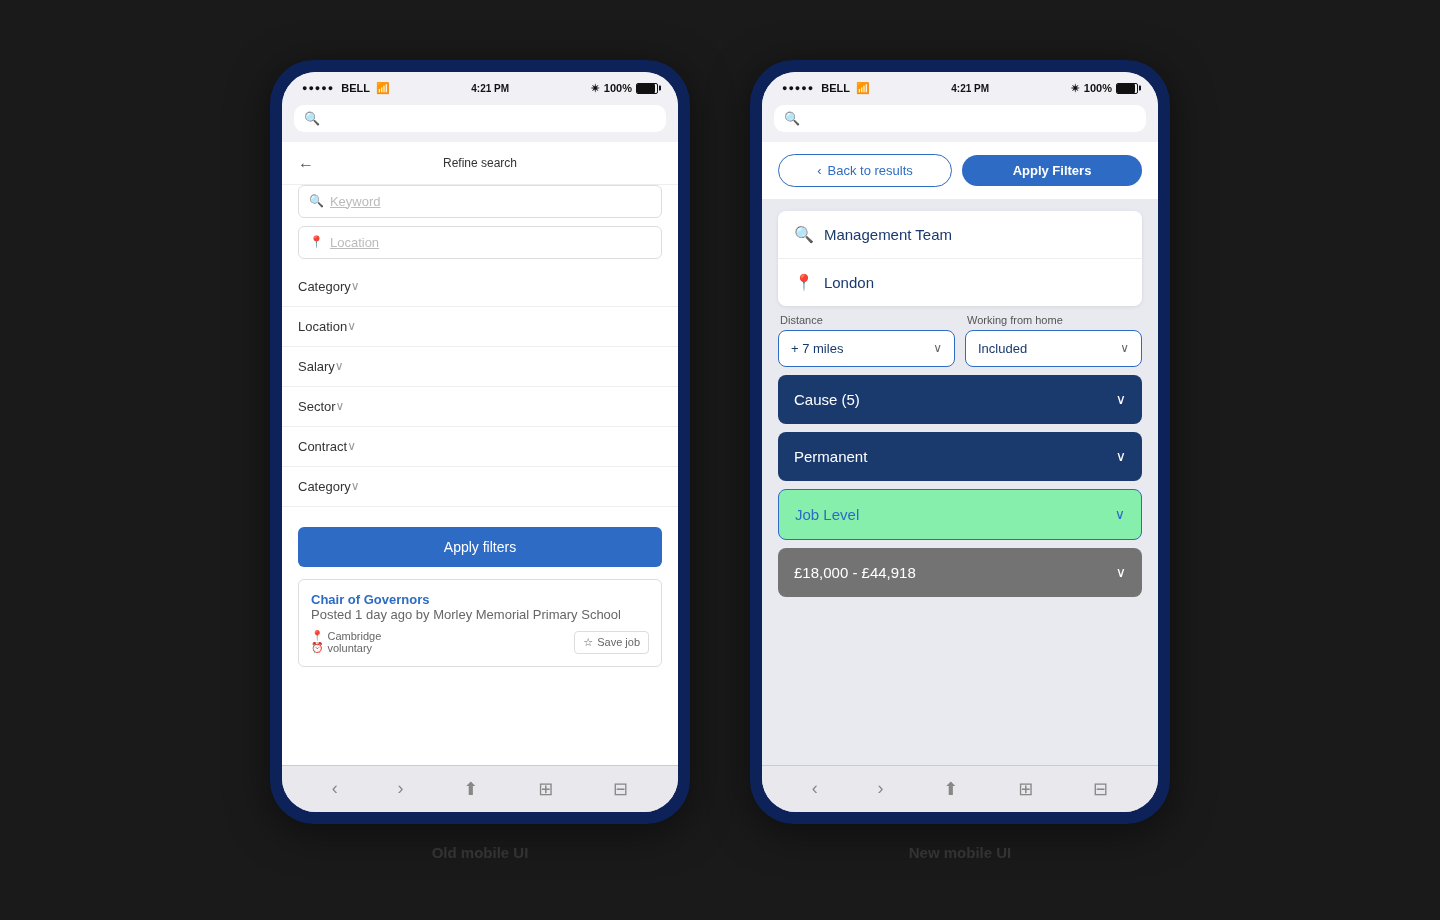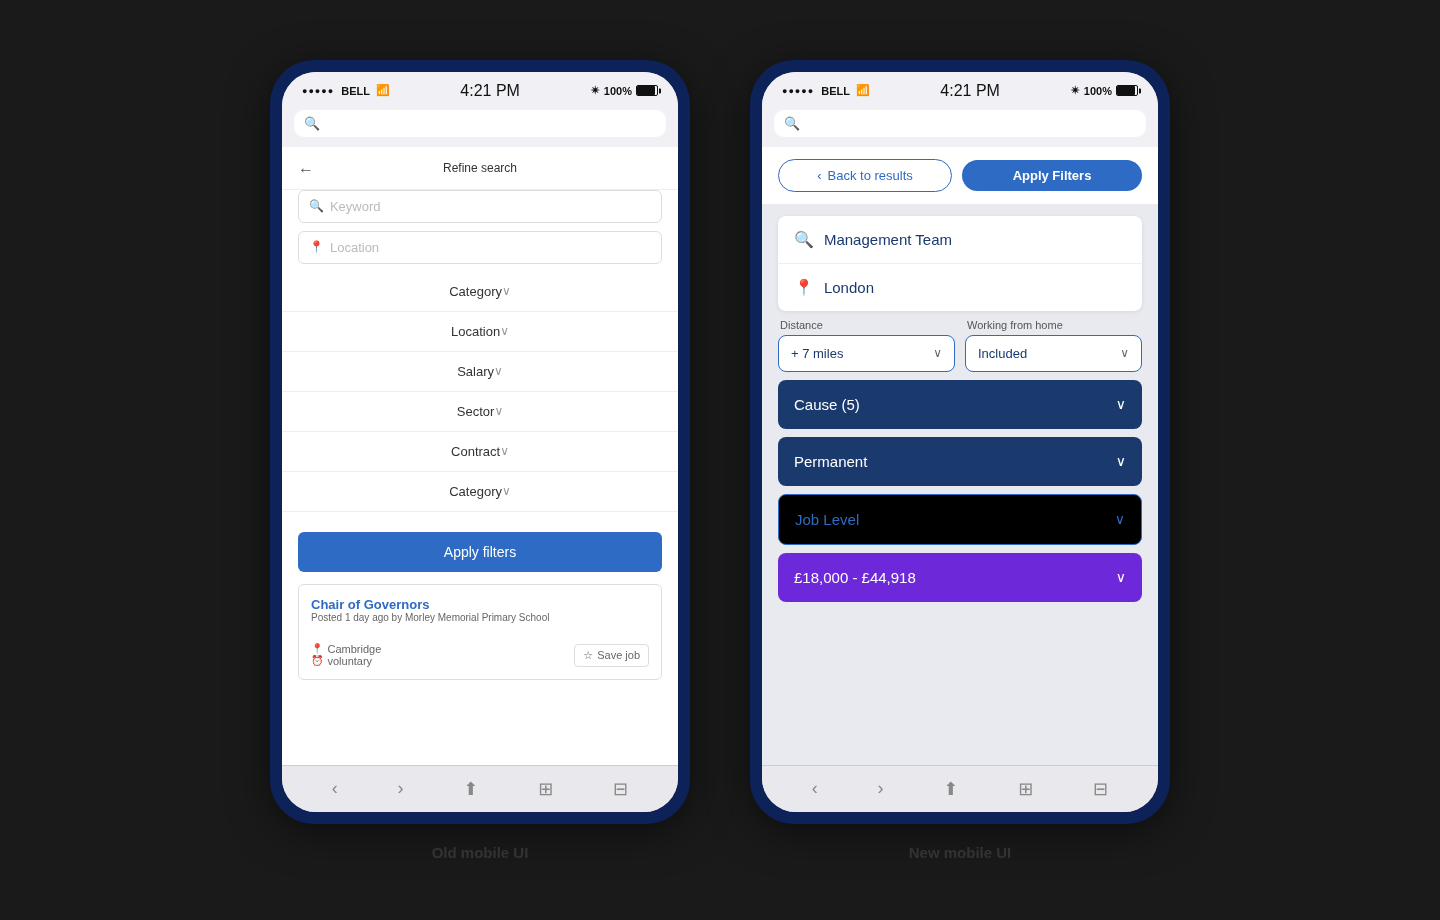--- a/index.html
+++ b/index.html
@@ -66,22 +66,22 @@
       color: #111;
     }
 
     .status-left {
       display: flex;
       gap: 3px;
       align-items: center;
     }
 
     .status-center {
-      font-size: 16px;
-      font-weight: 400;
+      font-size: 10px;
+      font-weight: 700;
     }
 
     .status-right {
       display: flex;
       align-items: center;
       gap: 4px;
       font-size: 11px;
     }
 
     .battery-icon {
@@ -173,25 +173,26 @@
       padding: 8px 10px;
       display: flex;
       align-items: center;
       gap: 6px;
       background: white;
     }
 
     .old-input-text {
       font-size: 13px;
       color: #bbb;
+      text-decoration: underline;
     }
 
     .filter-row {
       display: flex;
-      justify-content: center;
+      justify-content: flex-start;
       align-items: center;
       padding: 12px 16px;
       border-bottom: 1px solid #eee;
     }
 
     .filter-row-label {
       font-size: 13px;
       color: #333;
     }
 
@@ -223,23 +224,23 @@
     }
 
     .job-title {
       color: #2d6bc4;
       font-size: 13px;
       font-weight: 600;
       margin-bottom: 0;
     }
 
     .job-posted {
-      font-size: 10px;
+      font-size: 13px;
       color: #666;
-      margin-bottom: 20px;
+      margin-bottom: 8px;
     }
 
     .job-meta {
       display: flex;
       justify-content: space-between;
       align-items: flex-end;
     }
 
     .job-location, .job-type {
       display: flex;
@@ -409,21 +410,21 @@
       font-weight: 500;
     }
 
     .filter-accordion-chevron {
       color: white;
       font-size: 14px;
     }
 
     .filter-accordion-outline {
       margin: 8px 16px;
-      background: #000000;
+      background: #86efac;
       border: 1.5px solid #2d6bc4;
       border-radius: 8px;
       padding: 16px;
       display: flex;
       justify-content: space-between;
       align-items: center;
       cursor: pointer;
     }
 
     .filter-accordion-outline-label {
@@ -432,21 +433,21 @@
       font-weight: 500;
     }
 
     .filter-accordion-outline-chevron {
       color: #2d6bc4;
       font-size: 14px;
     }
 
     .salary-accordion {
       margin: 8px 16px;
-      background: #6d28d9;
+      background: #737373;
       border-radius: 8px;
       padding: 16px;
       display: flex;
       justify-content: space-between;
       align-items: center;
       cursor: pointer;
     }
 
     .salary-text {
       color: white;

